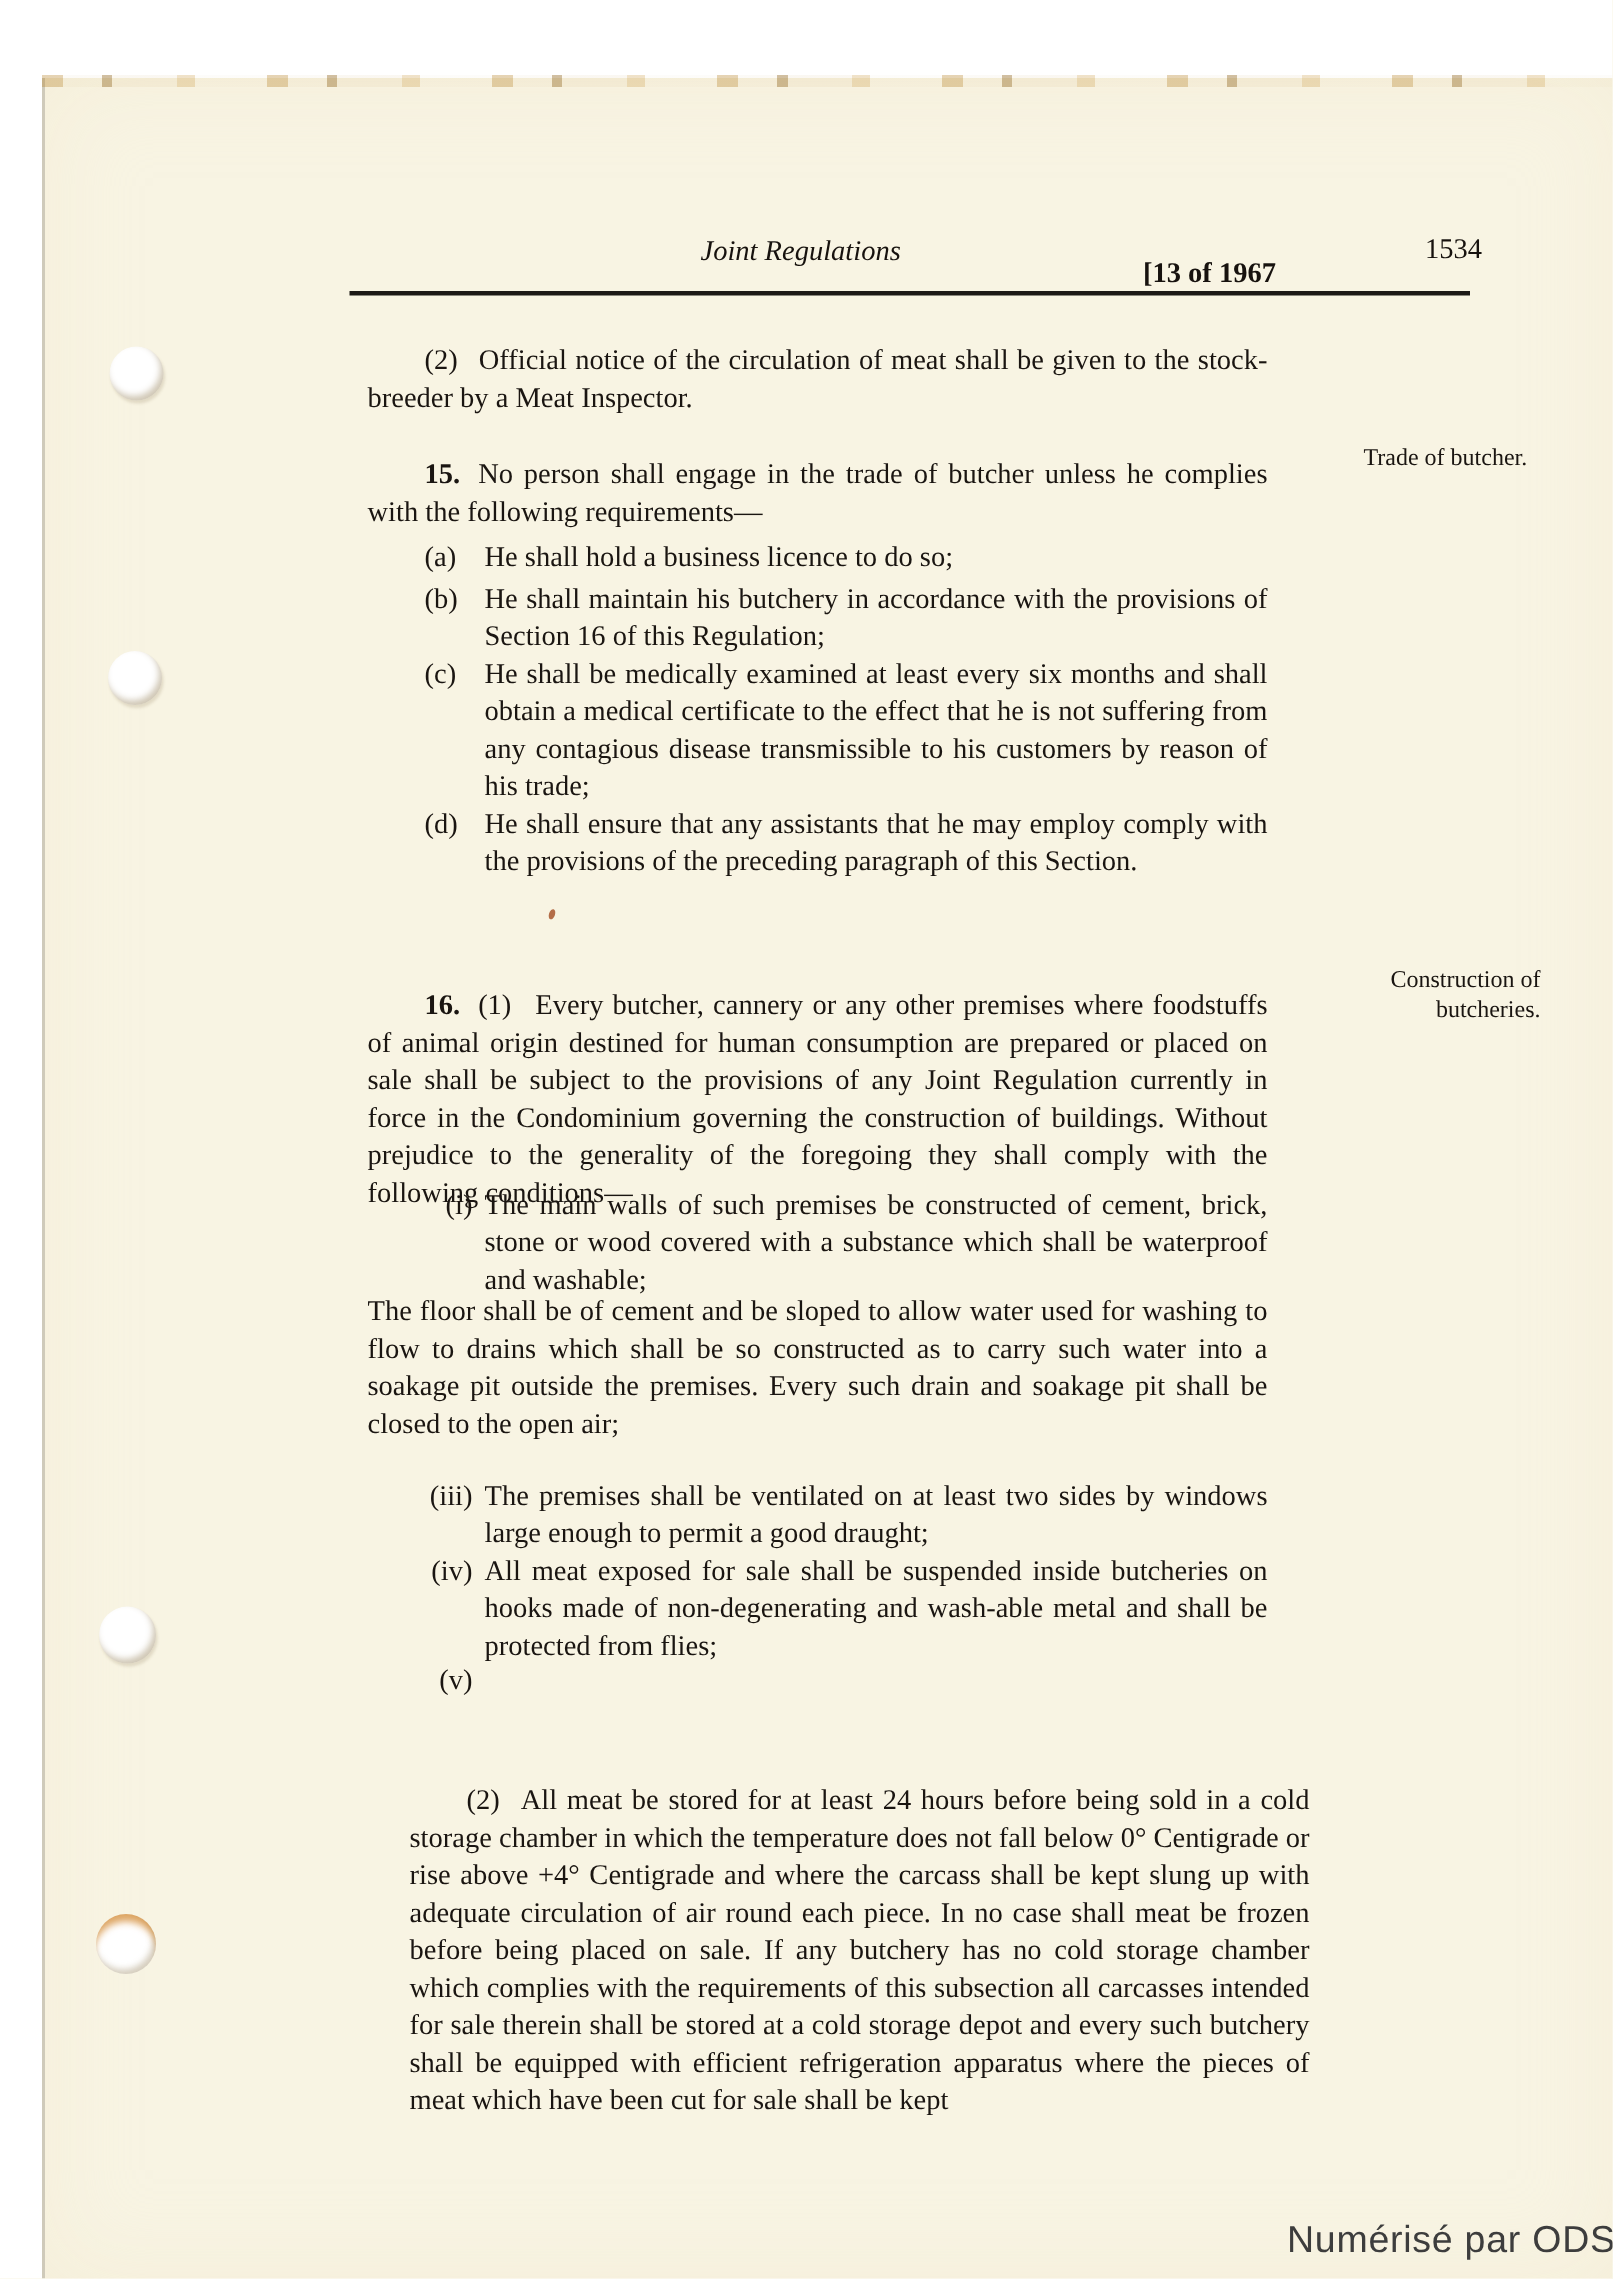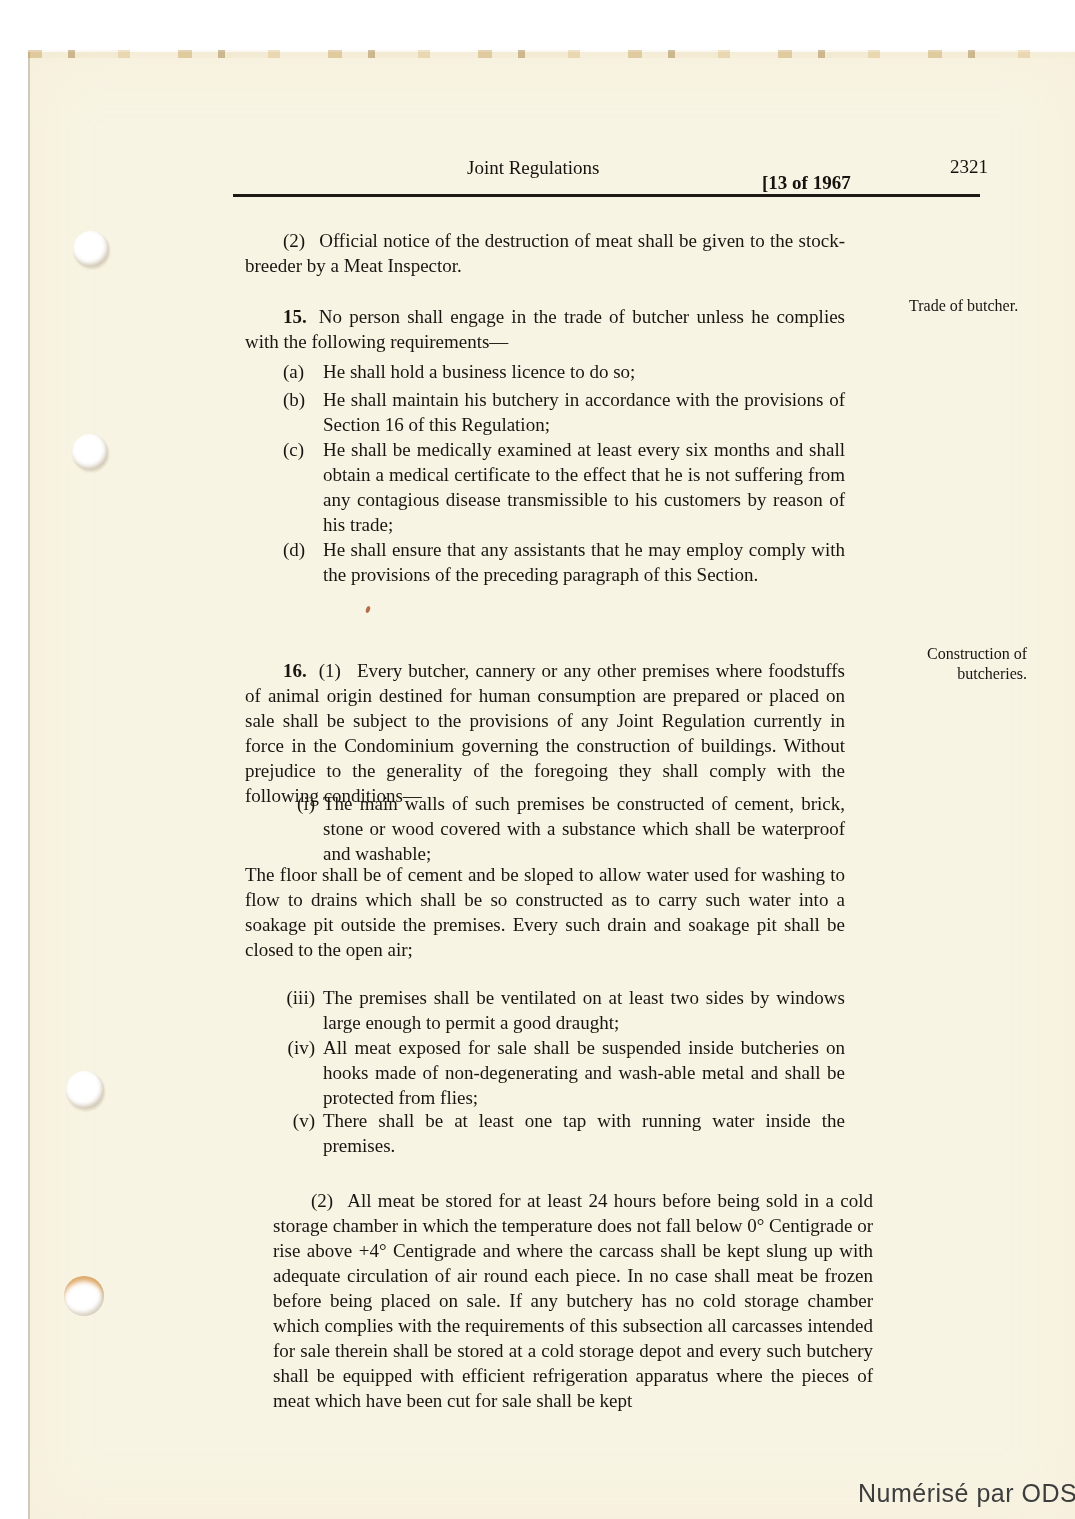--- a/index.html
+++ b/index.html
@@ -39,21 +39,21 @@
     box-shadow:inset -2px -3px 4px rgba(150,130,90,0.45), 1px 2px 2px rgba(120,100,60,0.18);
   }
   .hole.stained{
     box-shadow:inset 0 7px 5px -2px rgba(205,120,20,0.65), inset -2px -3px 4px rgba(150,130,90,0.4);
   }
   .hdr{
     position:absolute;
     font-size:19px;color:#17120e;
     white-space:nowrap;
   }
-  .hdr.title{text-align:center;}
+  .hdr.title{font-style:italic;text-align:center;}
   .hdr.cit{font-weight:bold;}
   .rule{
     position:absolute;
     left:233px;top:194px;width:747px;height:3px;
     background:#1d1a16;
   }
   .block{
     position:absolute;
     left:245px;width:600px;
     font-size:19px;line-height:25px;
@@ -105,25 +105,25 @@
 <div class="paper"></div>
 <div class="paper-edge"></div>
 
 <div class="hole" style="left:73px;top:231px;width:36px;height:36px;"></div>
 <div class="hole" style="left:72px;top:434px;width:36px;height:36px;"></div>
 <div class="hole" style="left:66px;top:1071px;width:38px;height:38px;"></div>
 <div class="hole stained" style="left:64px;top:1276px;width:40px;height:40px;"></div>
 
 <div class="hdr title" style="left:467px;top:157px;">Joint Regulations</div>
 <div class="hdr cit" style="left:762px;top:172px;">[13 of 1967</div>
-<div class="hdr" style="left:950px;top:156px;">2321</div>
+<div class="hdr" style="left:950px;top:156px;">1534</div>
 <div class="rule"></div>
 
 <div class="block" style="top:228px;">
-  <p><span class="marker">(2)</span><span>Official notice of the destruction of meat shall be given to the stock-breeder by a Meat Inspector.</span></p>
+  <p><span class="marker">(2)</span><span>Official notice of the circulation of meat shall be given to the stock-breeder by a Meat Inspector.</span></p>
 </div>
 
 <div class="block" style="top:304px;">
   <p><span class="num">15.</span><span>No person shall engage in the trade of butcher unless he complies with the following requirements—</span></p>
 </div>
 
 <div class="block item" style="top:359px;">
   <span class="lbl">(a)</span>
   <span class="txt">He shall hold a business licence to do so;</span>
 </div>
@@ -161,21 +161,20 @@
   <span class="txt">The premises shall be ventilated on at least two sides by windows large enough to permit a good draught;</span>
 </div>
 
 <div class="block item roman" style="top:1035px;">
   <span class="lbl">(iv)</span>
   <span class="txt">All meat exposed for sale shall be suspended inside butcheries on hooks made of non-degenerating and wash-able metal and shall be protected from flies;</span>
 </div>
 
 <div class="block item roman" style="top:1108px;">
   <span class="lbl">(v)</span>
-  <span class="txt">There shall be at least one tap with running water inside the premises.</span>
 </div>
 
 <div class="block" style="top:1188px;margin-left:28px;">
   <p><span class="marker">(2)</span><span>All meat be stored for at least 24 hours before being sold in a cold storage chamber in which the temperature does not fall below 0° Centigrade or rise above +4° Centigrade and where the carcass shall be kept slung up with adequate circulation of air round each piece. In no case shall meat be frozen before being placed on sale. If any butchery has no cold storage chamber which complies with the requirements of this subsection all carcasses intended for sale therein shall be stored at a cold storage depot and every such butchery shall be equipped with efficient refrigeration apparatus where the pieces of meat which have been cut for sale shall be kept</span></p>
 </div>
 
 <div class="mnote" style="top:296px;">Trade of butcher.</div>
 <div class="mnote" style="top:644px;text-align:right;">Construction of butcheries.</div>
 
 <div class="speck"></div>

